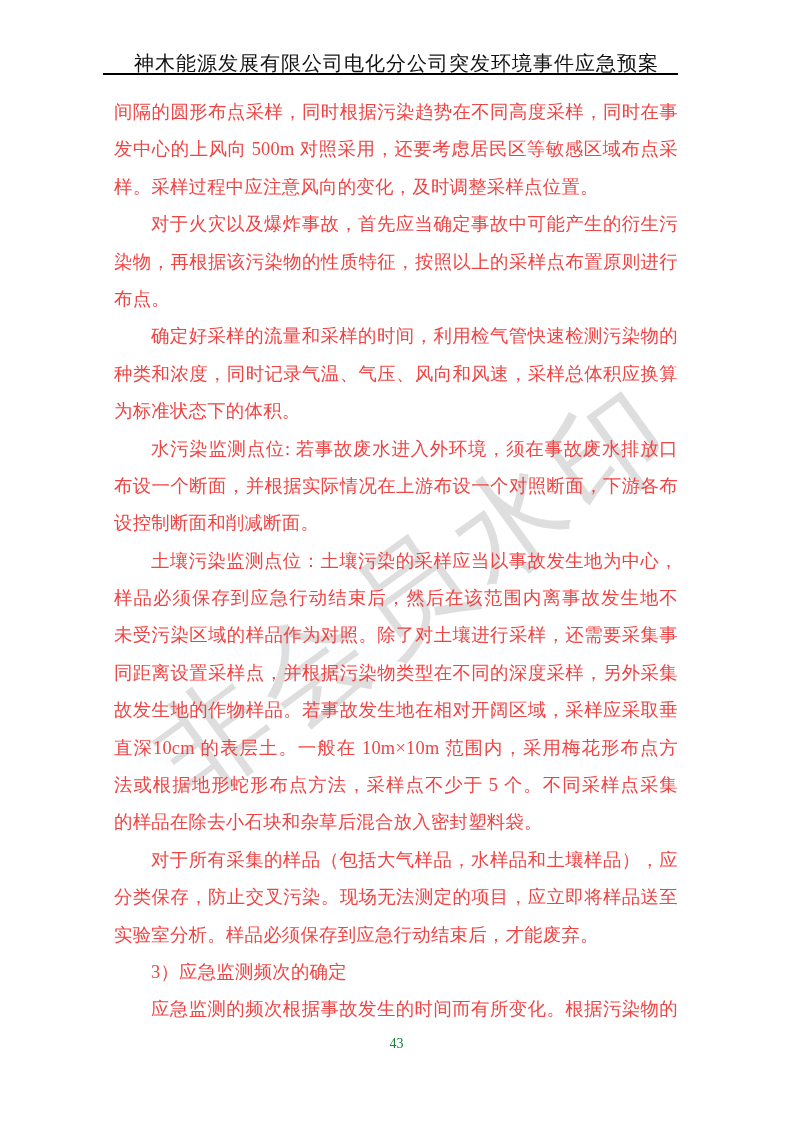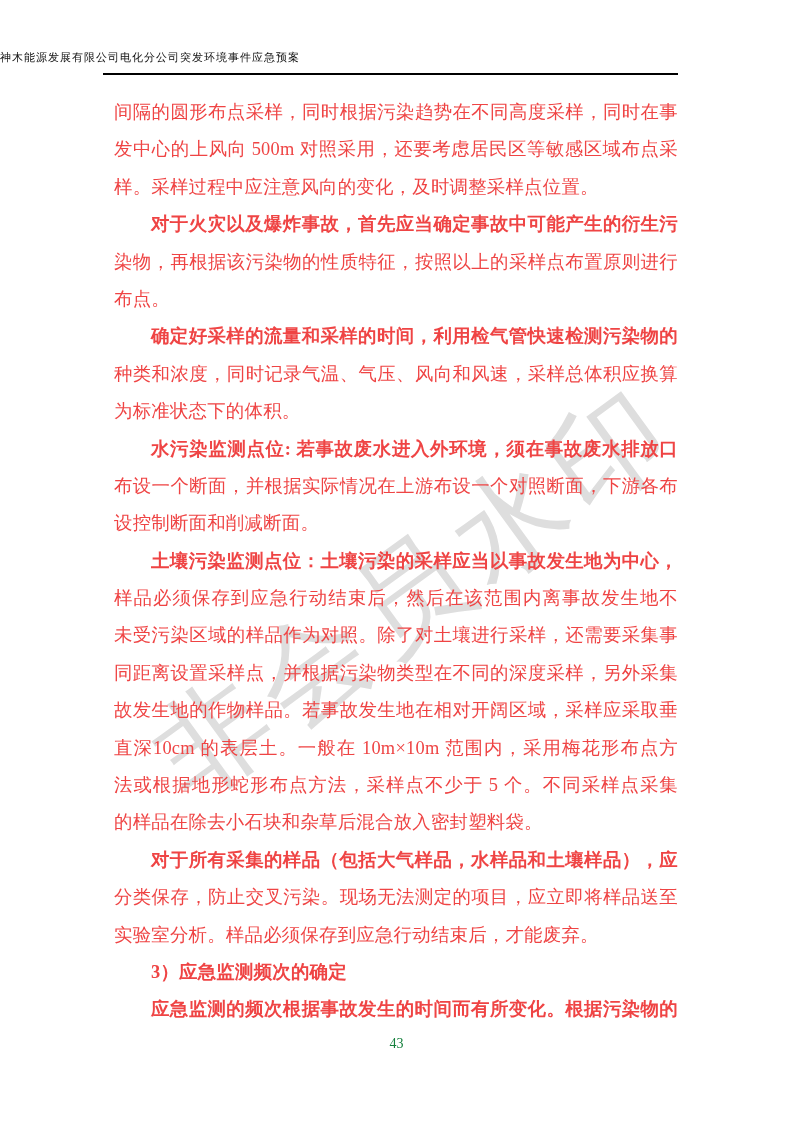--- a/index.html
+++ b/index.html
@@ -23,22 +23,22 @@
     letter-spacing: 10px;
     white-space: nowrap;
     color: #dedede;
     z-index: 0;
     font-family: "Liberation Serif", "DejaVu Serif", serif;
     user-select: none;
   }
   .header-title {
     position: absolute;
     top: 50px; left: 0; width: 793px;
-    text-align: left;
-    font-size: 11px;
+    text-align: center;
+    font-size: 20px;
     letter-spacing: 1px;
     color: #111111;
     z-index: 2;
   }
   .header-rule {
     position: absolute;
     top: 73px; left: 103px;
     width: 575px; height: 2px;
     background: #000000;
     z-index: 2;
@@ -54,21 +54,21 @@
     line-height: 37.4px;
     font-size: 18.4px;
     letter-spacing: 0.25px;
     text-align: justify;
     text-align-last: left;
     white-space: normal;
     overflow: hidden;
     color: #ef4444;
   }
   .line.fill { text-align-last: justify; }
-  .line.indent { padding-left: 37px; font-weight: bold; }
+  .line.indent { padding-left: 37px; }
   .page-number {
     position: absolute;
     top: 1036px; left: 0; width: 793px;
     text-align: center;
     font-size: 14px;
     color: #15803d;
     z-index: 2;
   }
 </style>
 </head>

